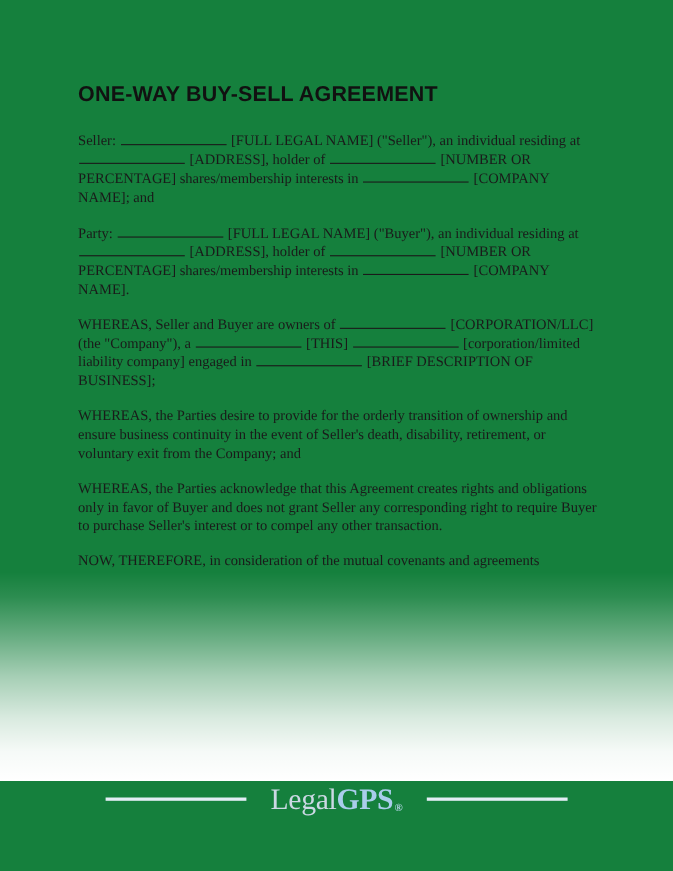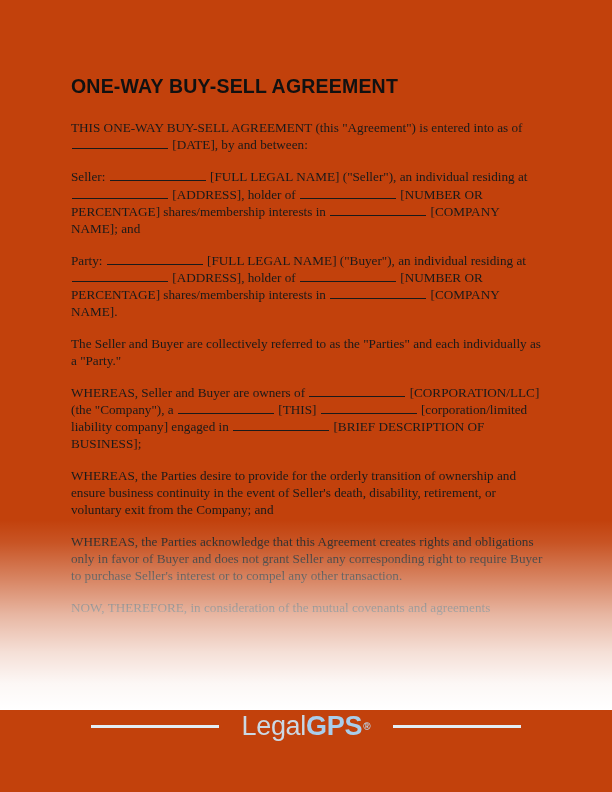--- a/index.html
+++ b/index.html
@@ -12,21 +12,21 @@
     height: 792px;
     position: relative;
     overflow: hidden;
     font-family: "Liberation Serif", "DejaVu Serif", serif;
     -webkit-font-smoothing: antialiased;
   }
 
   .page {
     position: absolute;
     inset: 0;
-    background: #c2410c;
+    background: #15803d;
   }
 
   .doc-body {
     position: absolute;
     left: 71px;
     top: 75px;
     width: 472px;
   }
 
   .doc-title {
@@ -92,26 +92,26 @@
 
   .rule {
     height: 3px;
     background: #e3edf5;
     flex: 0 0 auto;
   }
   .rule.left  { width: 128px; margin-right: 22px; }
   .rule.right { width: 128px; margin-left: 22px; }
 
   .logo {
-    font-family: Liberation Sans, sans-serif;
+    font-family: Liberation Serif, serif;
     font-size: 27px;
     line-height: 1;
     white-space: nowrap;
     display: inline-flex;
-    align-items: center;
+    align-items: flex-end;
   }
   .logo .legal {
     color: #cbd8e4;
     font-weight: normal;
     letter-spacing: -0.3px;
   }
   .logo .gps {
     color: #a9cdeb;
     font-weight: bold;
     letter-spacing: -0.3px;
@@ -127,25 +127,20 @@
 </style>
 </head>
 <body>
 
 <div class="page">
 
   <div class="doc-body">
 
     <h1 class="doc-title">ONE-WAY BUY-SELL AGREEMENT</h1>
 
-    <p class="para">
-      <span>THIS ONE-WAY BUY-SELL AGREEMENT (this "Agreement") is entered into as of</span>
-      <span class="blank"></span>
-      <span>[DATE], by and between:</span>
-    </p>
 
     <p class="para">
       <span class="lbl">Seller:</span>
       <span class="blank"></span>
       <span>[FULL LEGAL NAME] ("Seller"), an individual residing at</span>
       <span class="blank"></span>
       <span>[ADDRESS], holder of</span>
       <span class="blank"></span>
       <span>[NUMBER OR PERCENTAGE] shares/membership interests in</span>
       <span class="blank"></span>
@@ -157,21 +152,20 @@
       <span class="blank"></span>
       <span>[FULL LEGAL NAME] ("Buyer"), an individual residing at</span>
       <span class="blank"></span>
       <span>[ADDRESS], holder of</span>
       <span class="blank"></span>
       <span>[NUMBER OR PERCENTAGE] shares/membership interests in</span>
       <span class="blank"></span>
       <span>[COMPANY NAME].</span>
     </p>
 
-    <p class="para">The Seller and Buyer are collectively referred to as the "Parties" and each individually as a "Party."</p>
 
     <p class="para">
       <span class="lbl">WHEREAS</span><span>, Seller and Buyer are owners of</span>
       <span class="blank"></span>
       <span>[CORPORATION/LLC] (the "Company"), a</span>
       <span class="blank"></span>
       <span>[THIS]</span>
       <span class="blank"></span>
       <span>[corporation/limited liability company] engaged in</span>
       <span class="blank"></span>

